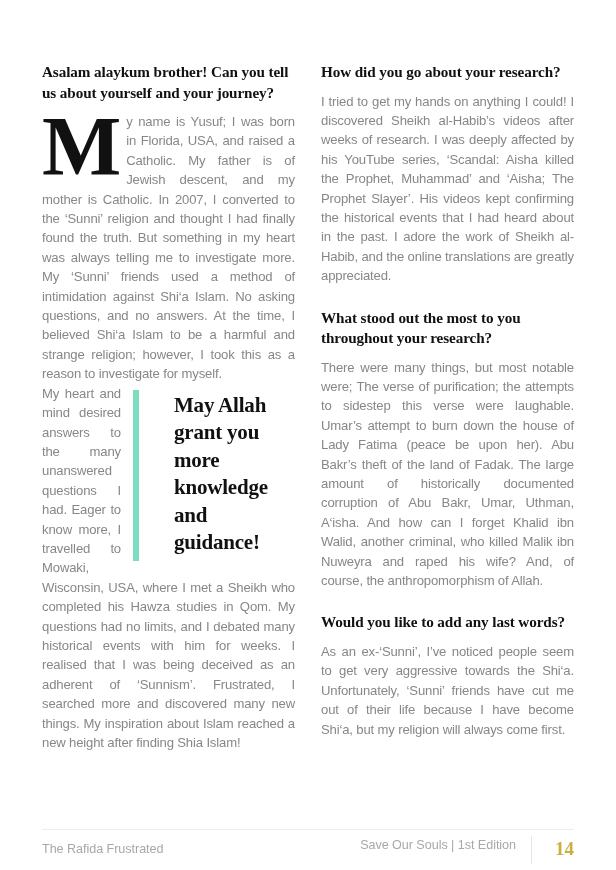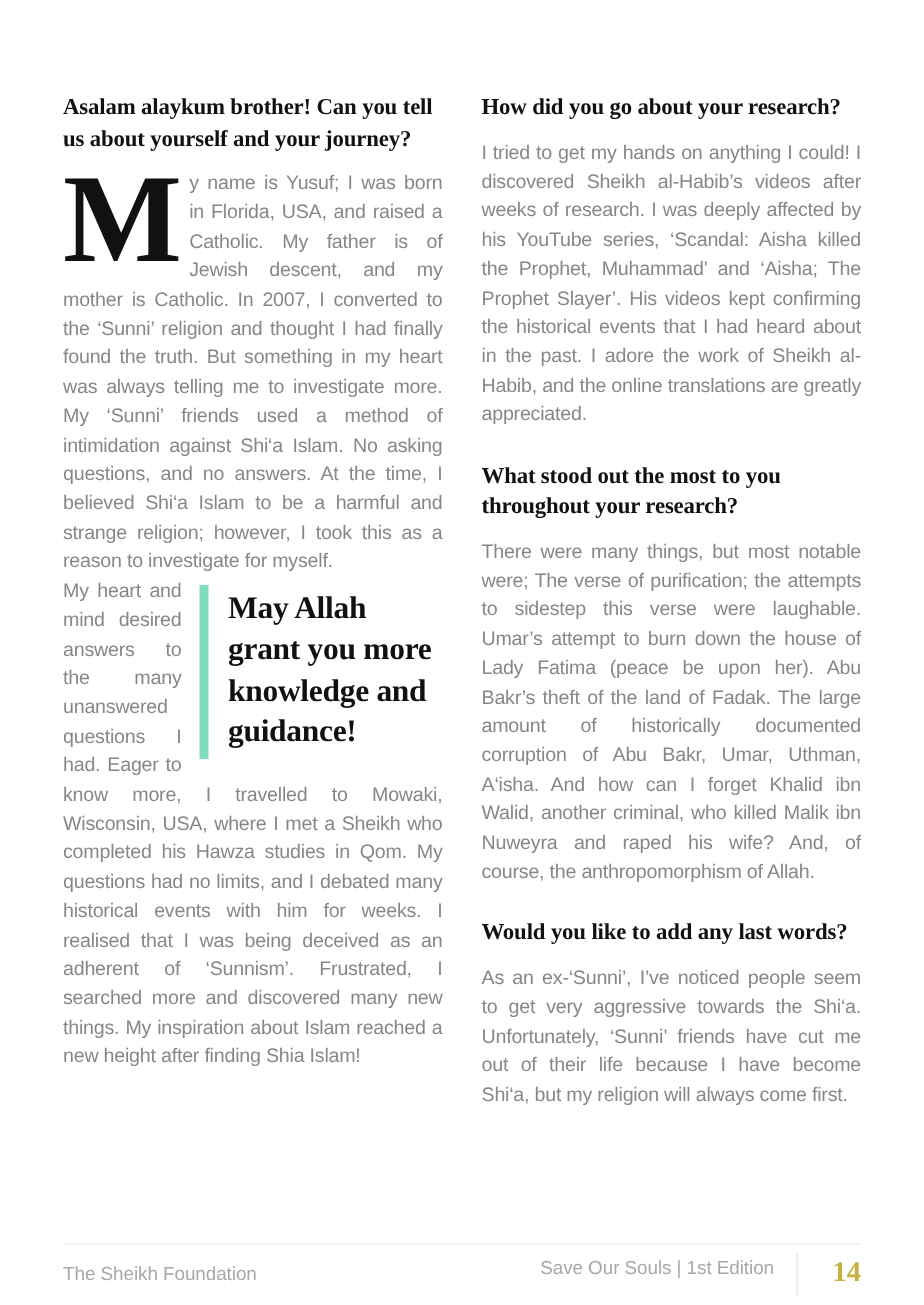--- a/index.html
+++ b/index.html
@@ -85,20 +85,21 @@
     box-sizing: border-box;
   }
   .pullquote .pq-text {
     font-family: "Liberation Serif", serif;
     font-weight: bold;
     font-size: 21px;
     line-height: 27.5px;
     color: #111111;
     display: block;
     letter-spacing: -0.2px;
+    margin-left: 22px;
   }
 
   
   .footer-rule {
     position: absolute;
     left: 42px;
     top: 829px;
     width: 532px;
     height: 1px;
     background: #eeeeee;
@@ -186,19 +187,19 @@
 
       <p class="body">As an ex-‘Sunni’, I’ve noticed people seem to get very aggressive towards the Shi‘a. Unfortunately, ‘Sunni’ friends have cut me out of their life because I have become Shi‘a, but my religion will always come first.</p>
 
     </div>
 
   </div>
 
   <div class="footer-rule"></div>
 
   <div class="footer">
-    <div class="footer-left">The Sheikh Foundation</div>
+    <div class="footer-left">The Rafida Frustrated</div>
     <div class="footer-right">Save Our Souls  |  1st Edition</div>
     <div class="footer-sep"></div>
     <div class="footer-page">14</div>
   </div>
 
 </div>
 
 </body></html>

